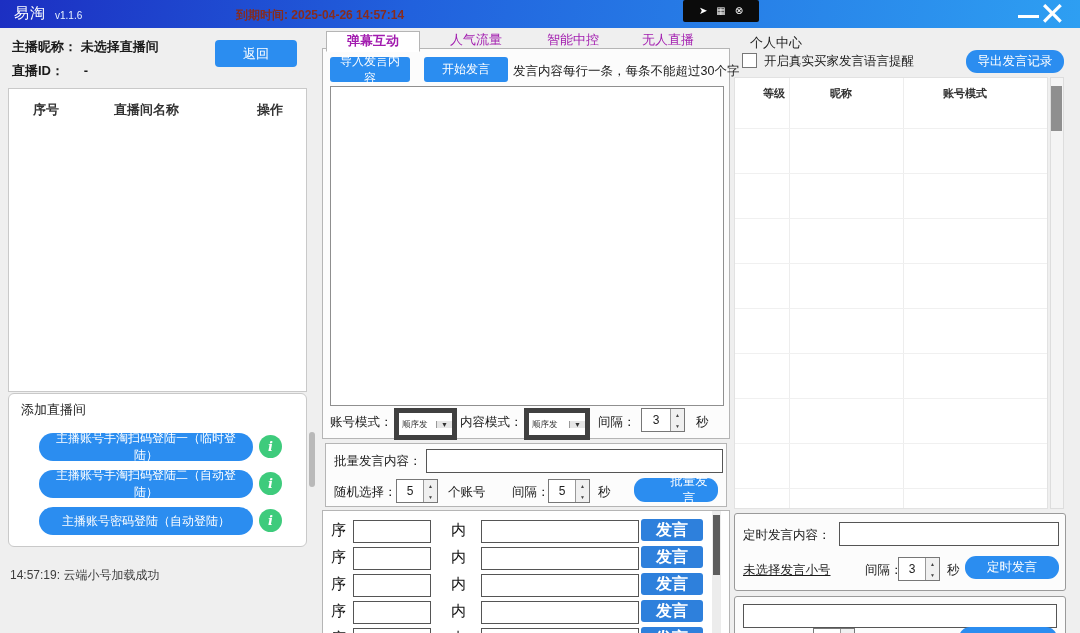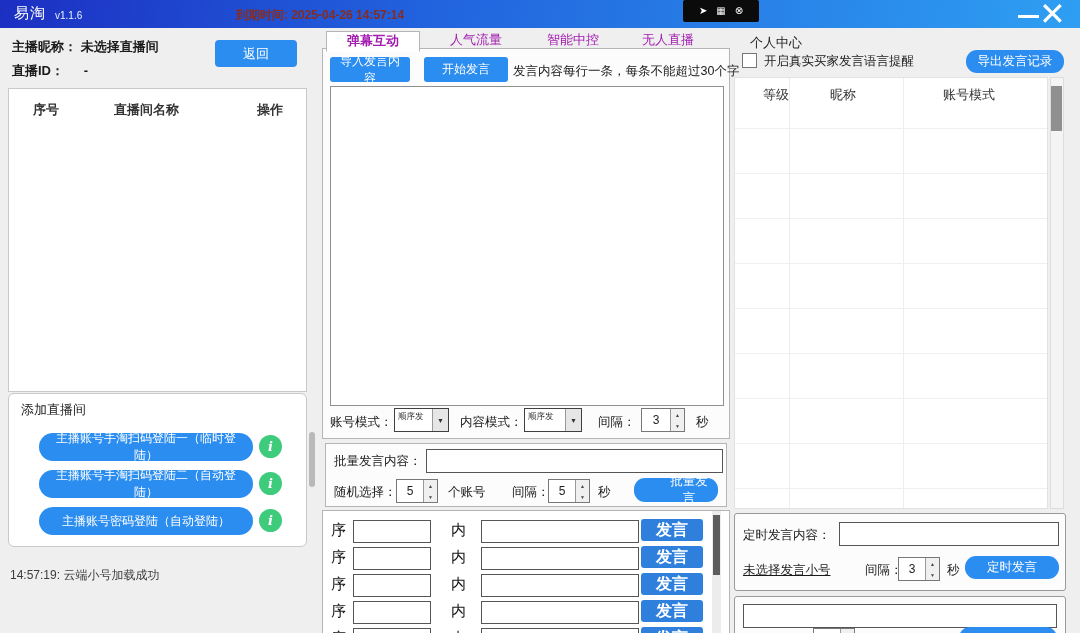--- a/index.html
+++ b/index.html
@@ -20,21 +20,21 @@
   
   .btn{background:#2b8df0;color:#fff;border:none;display:flex;align-items:center;justify-content:center;
        font-family:inherit;cursor:pointer;}
   .box{background:#fff;border:1px solid #c9c9c9;}
   .ipt{background:#fff;border:1px solid #555;}
   .lbl{font-size:12.5px;color:#1a1a1a;white-space:nowrap;}
   .spin{background:#fff;border:1px solid #777;display:flex;}
   .spin .val{flex:1;display:flex;align-items:center;justify-content:center;font-size:12px;}
   .spin .arrows{width:13px;border-left:1px solid #999;display:flex;flex-direction:column;}
   .spin .arrows span{flex:1;display:flex;align-items:center;justify-content:center;font-size:5px;color:#444;background:#f0f0f0;}
-  .combo{background:#fff;border:1px solid #404040;display:flex;}
+  .combo{background:#fff;border:5px solid #404040;display:flex;align-items:center;}
   .combo .val{flex:1;font-size:8.5px;padding:2px 0 0 3px;overflow:hidden;color:#333;}
   .combo .dd{width:15px;background:#e6e6e6;border-left:1px solid #999;display:flex;align-items:center;justify-content:center;font-size:7px;color:#333;}
   
   .hdr-line{font-size:13px;font-weight:bold;color:#1a1a1a;}
   .back-btn{left:215px;top:40px;width:82px;height:27px;border-radius:4px;font-size:13px;}
   .room-box{left:8px;top:88px;width:297px;height:302px;}
   .room-h{top:12px;font-size:13px;font-weight:bold;color:#333;}
   .add-box{left:8px;top:393px;width:297px;height:152px;border-radius:6px;}
   .login-btn{left:30px;width:214px;height:28px;border-radius:14px;font-size:12px;}
   .info-i{left:250px;width:23px;height:23px;border-radius:50%;background:#3ecb7c;color:#fff;
@@ -50,21 +50,21 @@
   .batch-box{left:325px;top:443px;width:400px;height:62px;background:#fcfcfc;border:1px solid #b5b5b5;}
   .rows-box{left:322px;top:510px;width:406px;height:123px;background:#fff;border:1px solid #b5b5b5;overflow:hidden;}
   .seq-lbl{font-size:15px;color:#111;font-family:"DejaVu Serif",serif;}
   .say-btn{width:62px;height:22px;border-radius:3px;font-size:16px;font-weight:bold;background:#2e80dc;}
   .mscroll-track{left:389px;top:0;width:9px;height:123px;background:#ececec;}
   .mscroll-thumb{left:1px;top:4px;width:7px;height:60px;background:#5d5d5d;}
   
   .chk{left:742px;top:53px;width:13px;height:13px;border:1px solid #777;background:#fff;}
   .export-btn{left:966px;top:50px;width:98px;height:23px;border-radius:11px;font-size:12px;}
   .chat-box{left:734px;top:77px;width:312px;height:430px;background:#fff;border:1px solid #e2e2e2;overflow:hidden;}
-  .chat-h{top:8px;font-size:13px;font-weight:normal;color:#333;}
+  .chat-h{top:8px;font-size:11px;font-weight:bold;color:#333;}
   .vline{top:0;width:1px;height:430px;background:#ededed;}
   .hline{left:0;width:312px;height:1px;background:#f0f0f0;}
   .rscroll-track{left:1050px;top:77px;width:12px;height:430px;background:#f4f4f4;border:1px solid #ddd;}
   .rscroll-thumb{left:1051px;top:86px;width:11px;height:45px;background:#8f8f8f;}
   .timed-box{left:734px;top:513px;width:330px;height:76px;background:#fcfcfc;border:1px solid #9a9a9a;border-radius:3px;}
   .bottom-box{left:734px;top:596px;width:330px;height:60px;background:#fcfcfc;border:1px solid #9a9a9a;border-radius:3px;}
   .pill-btn{border-radius:11px;font-size:12.5px;}
 </style>
 </head>
 <body>

